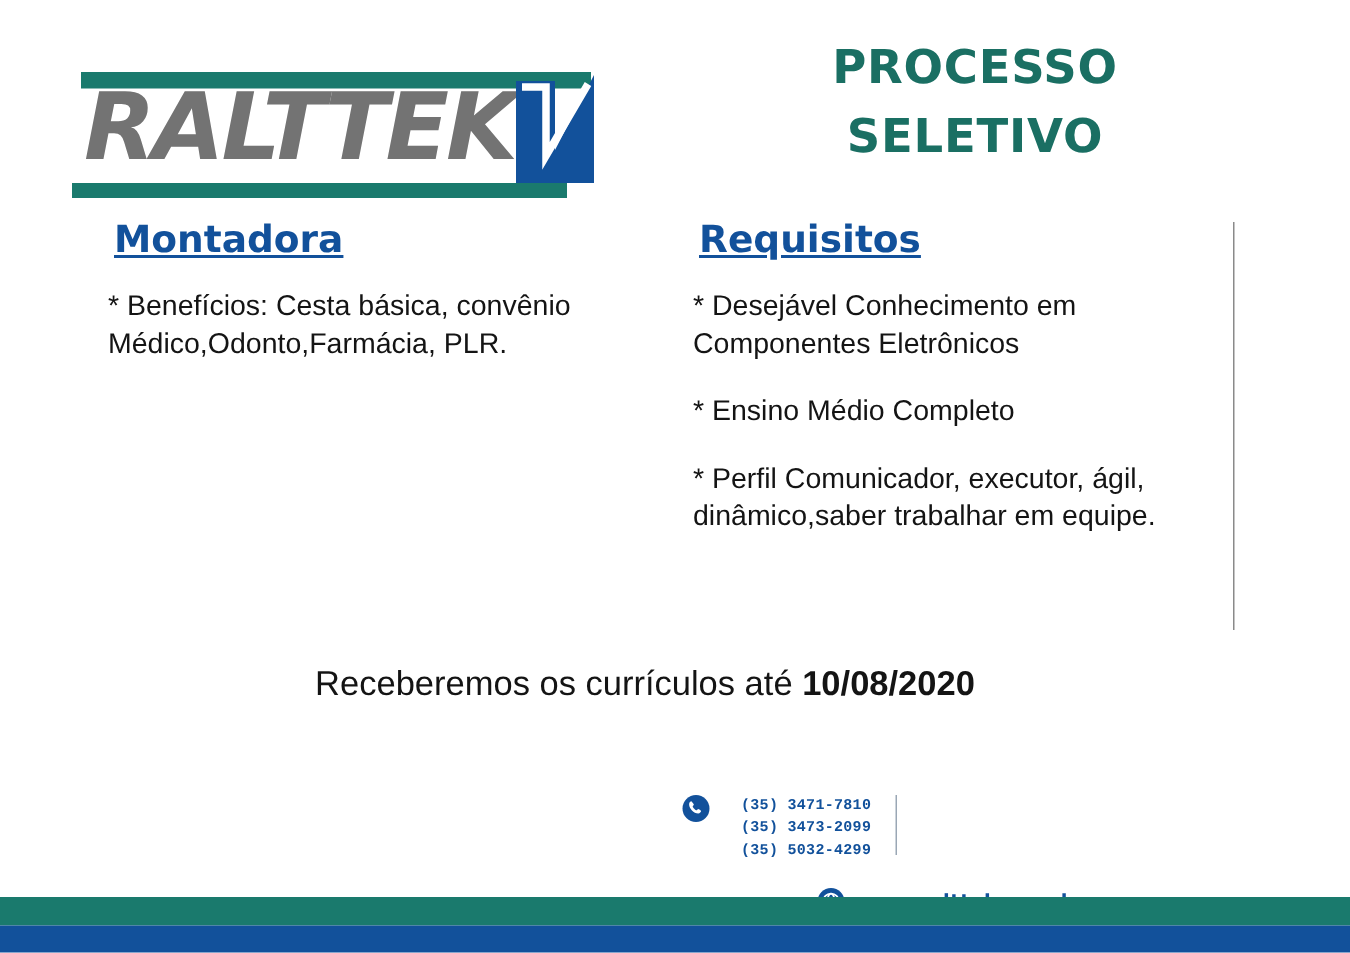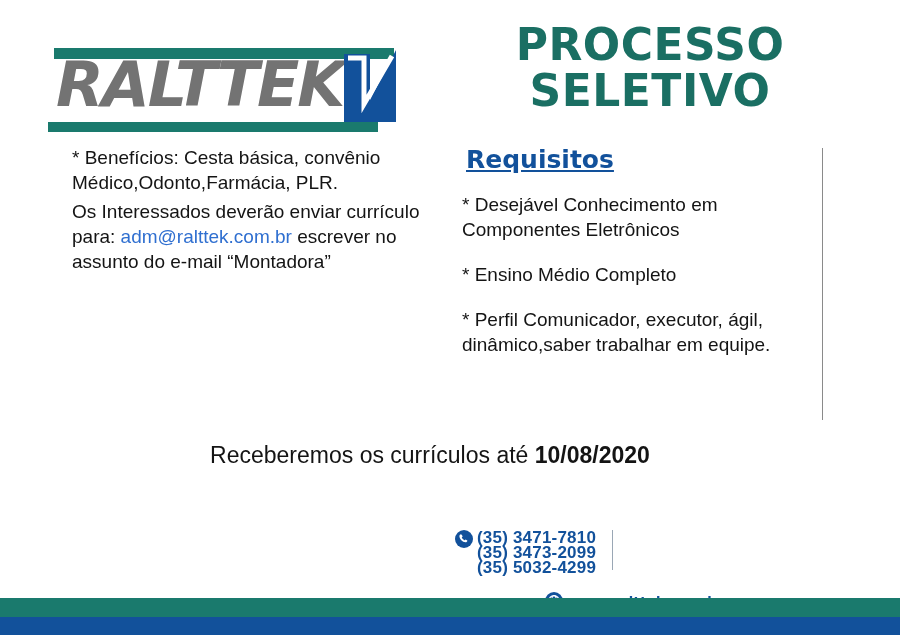--- a/index.html
+++ b/index.html
@@ -62,21 +62,21 @@
   
   .header-title {
     position: absolute;
     left: 430px;
     top: 22px;
     width: 440px;
     text-align: center;
     color: #1a6f63;
     font-family: "DejaVu Sans", sans-serif;
     font-weight: bold;
-    font-size: 44px;
+    font-size: 31px;
     line-height: 46px;
     letter-spacing: 0.5px;
   }
   .header-title .l2 { display:block; }
 
   
   .col {
     position: absolute;
     top: 145px;
   }
@@ -138,23 +138,23 @@
     width: 18px;
     height: 18px;
     border-radius: 50%;
     background: #12519b;
     display: inline-block;
     position: relative;
     flex: none;
   }
   .circ svg { position: absolute; left: 0; top: 0; }
   .phones {
-    margin-left: 4px;
-    font-family: Liberation Sans, sans-serif;
-    font-size: 17px;
+    margin-left: 21px;
+    font-family: Liberation Mono, monospace;
+    font-size: 10px;
     font-weight: bold;
     color: #12519b;
     line-height: 15px;
     letter-spacing: 0.2px;
   }
   .vline {
     width: 1px;
     height: 40px;
     background: #9aa7b5;
     margin: 0 16px;
@@ -217,22 +217,22 @@
     <path d="M8 10 L24 10 L24 56 L52 8" fill="none" stroke="#ffffff" stroke-width="5"></path>
   </svg>
 </div>
 
 <div class="header-title">
   <span class="l1">PROCESSO</span>
   <span class="l2">SELETIVO</span>
 </div>
 
 <div class="col col-left">
+  <div class="col-heading">Montadora</div>
   <p class="para tight">* Benefícios: Cesta básica, convênio Médico,Odonto,Farmácia, PLR.</p>
-  <p class="para"><span>Os Interessados deverão enviar currículo para: </span><a class="email-link" href="#">adm@ralttek.com.br</a><span> escrever no assunto do e-mail “Montadora”</span></p>
 </div>
 
 <div class="col col-right">
   <div class="col-heading">Requisitos</div>
   <p class="para">* Desejável Conhecimento em Componentes Eletrônicos</p>
   <p class="para">* Ensino Médio Completo</p>
   <p class="para">* Perfil Comunicador, executor, ágil, dinâmico,saber trabalhar em equipe.</p>
 </div>
 
 <div class="divider"></div>

